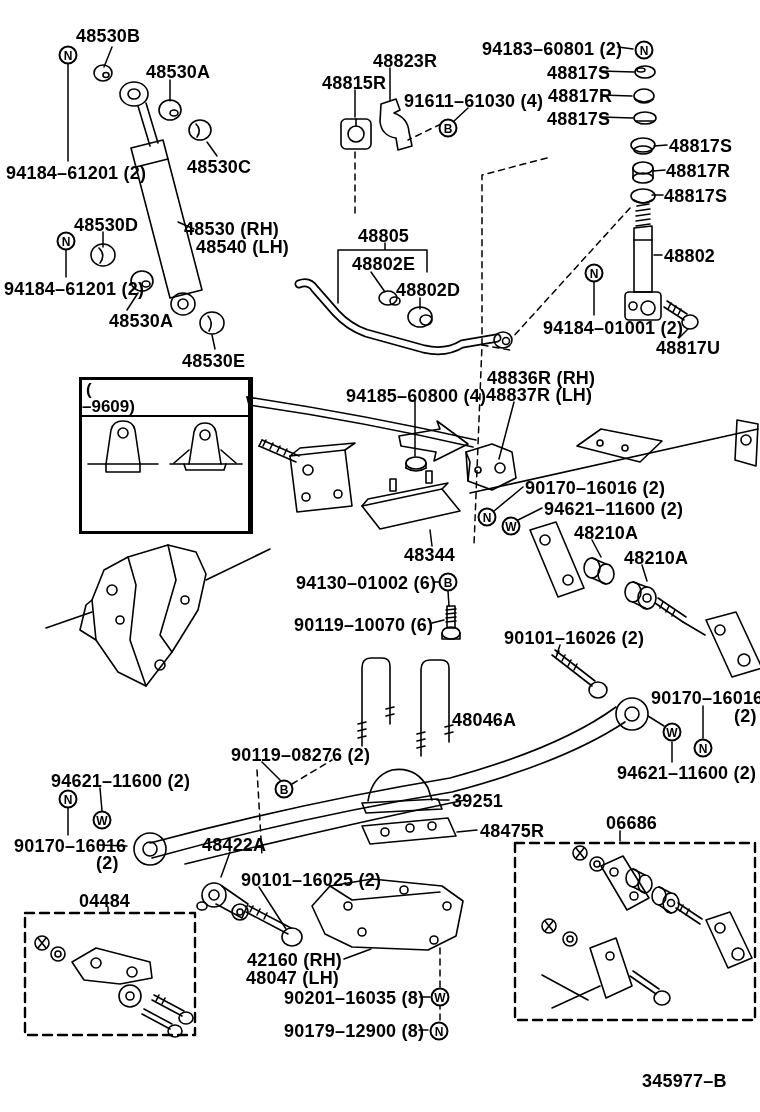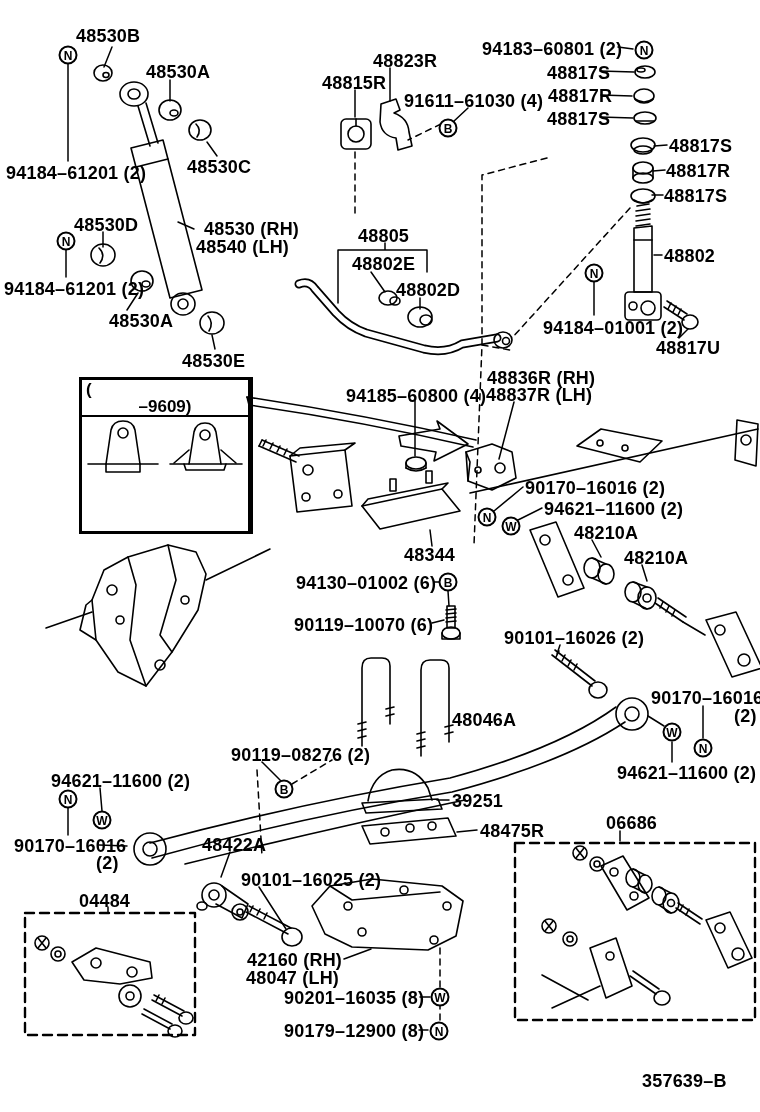--- a/index.html
+++ b/index.html
@@ -12,21 +12,21 @@
        background:#fff;display:flex;align-items:center;justify-content:center;
        font-weight:bold;font-size:12px;transform:translate(-50%,-50%);line-height:1;}
   .ptable{position:absolute;z-index:2;left:79px;top:377px;width:168px;height:151px;
           border:3px solid #000;display:flex;background:transparent;}
   .pcol{flex:1;display:flex;flex-direction:column;}
   .pcol.first{border-right:2.5px solid #000;}
   .phead{height:34px;border-bottom:2.5px solid #000;font-weight:bold;font-size:17px;line-height:1;
          padding-top:1px;}
   .phead .l1,.phead .l2{display:block;}
   .pcol.first .l1{text-align:left;padding-left:4px;}
-  .pcol.first .l2{text-align:center;}
+  .pcol.first .l2{}
   .pcol.second .l1{text-align:center;}
   .pcol.second .l2{text-align:right;padding-right:8px;}
   .pbody{flex:1;}
 </style>
 </head>
 <body>
 
 <div id="canvas">
 
 <svg id="art" width="760" height="1112" viewBox="0 0 760 1112" fill="none" stroke="#000" stroke-width="1.6" stroke-linecap="round" stroke-linejoin="round">
@@ -402,21 +402,21 @@
 <span class="sym" style="left:440px;top:997px">W</span>
 <span class="sym" style="left:448px;top:128px">B</span>
 <span class="sym" style="left:448px;top:582px">B</span>
 <span class="sym" style="left:284px;top:789px">B</span>
 
 <span class="lbl" style="left:76px;top:27px">48530B</span>
 <span class="lbl" style="left:146px;top:63px">48530A</span>
 <span class="lbl" style="left:187px;top:158px">48530C</span>
 <span class="lbl" style="left:6px;top:164px">94184–61201 (2)</span>
 <span class="lbl" style="left:74px;top:216px">48530D</span>
-<span class="lbl" style="left:204px;top:220px">48530 (RH)</span>
+<span class="lbl" style="left:184px;top:220px">48530 (RH)</span>
 <span class="lbl" style="left:196px;top:238px">48540 (LH)</span>
 <span class="lbl" style="left:4px;top:280px">94184–61201 (2)</span>
 <span class="lbl" style="left:109px;top:312px">48530A</span>
 <span class="lbl" style="left:182px;top:352px">48530E</span>
 <span class="lbl" style="left:322px;top:74px">48815R</span>
 <span class="lbl" style="left:373px;top:52px">48823R</span>
 <span class="lbl" style="left:404px;top:92px">91611–61030 (4)</span>
 <span class="lbl" style="left:482px;top:40px">94183–60801 (2)</span>
 <span class="lbl" style="left:547px;top:64px">48817S</span>
 <span class="lbl" style="left:548px;top:87px">48817R</span>
@@ -452,15 +452,15 @@
 <span class="lbl" style="left:51px;top:772px">94621–11600 (2)</span>
 <span class="lbl" style="left:14px;top:837px">90170–16016</span>
 <span class="lbl" style="left:96px;top:854px">(2)</span>
 <span class="lbl" style="left:202px;top:836px">48422A</span>
 <span class="lbl" style="left:241px;top:871px">90101–16025 (2)</span>
 <span class="lbl" style="left:79px;top:892px">04484</span>
 <span class="lbl" style="left:247px;top:951px">42160 (RH)</span>
 <span class="lbl" style="left:246px;top:969px">48047 (LH)</span>
 <span class="lbl" style="left:284px;top:989px">90201–16035 (8)</span>
 <span class="lbl" style="left:284px;top:1022px">90179–12900 (8)</span>
-<span class="lbl" style="left:642px;top:1072px">357639–B</span>
+<span class="lbl" style="left:642px;top:1072px">345977–B</span>
 
 </div>
 
 </body></html>

